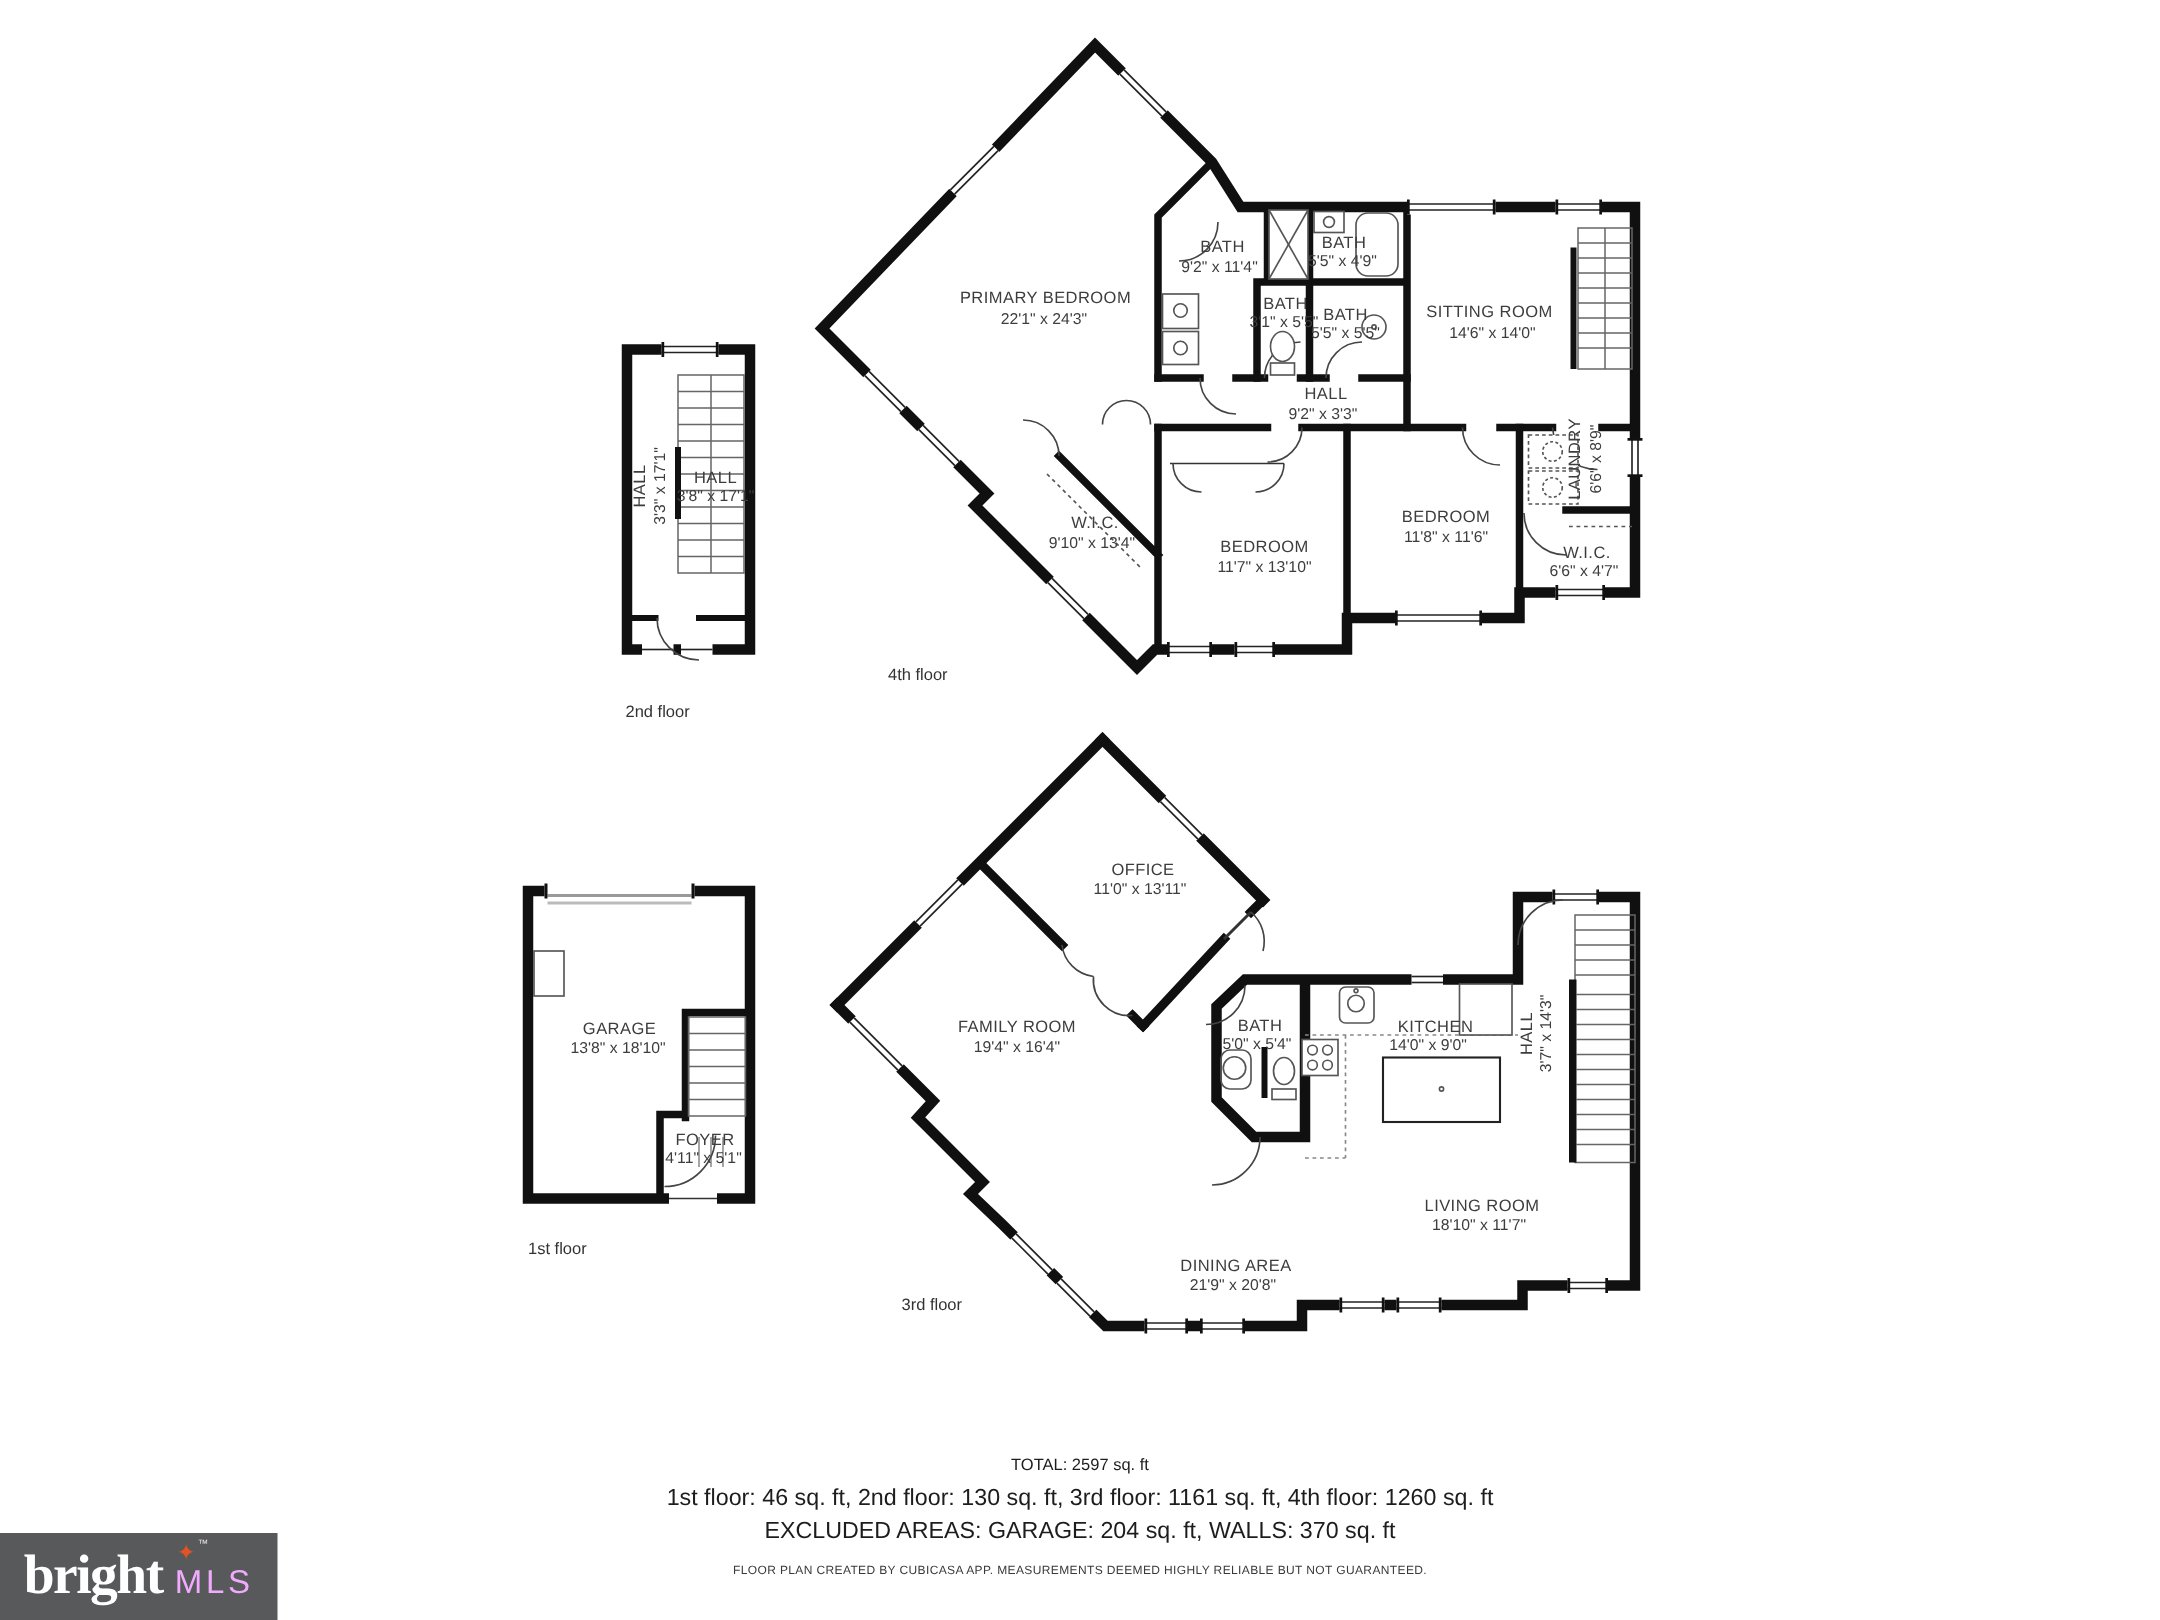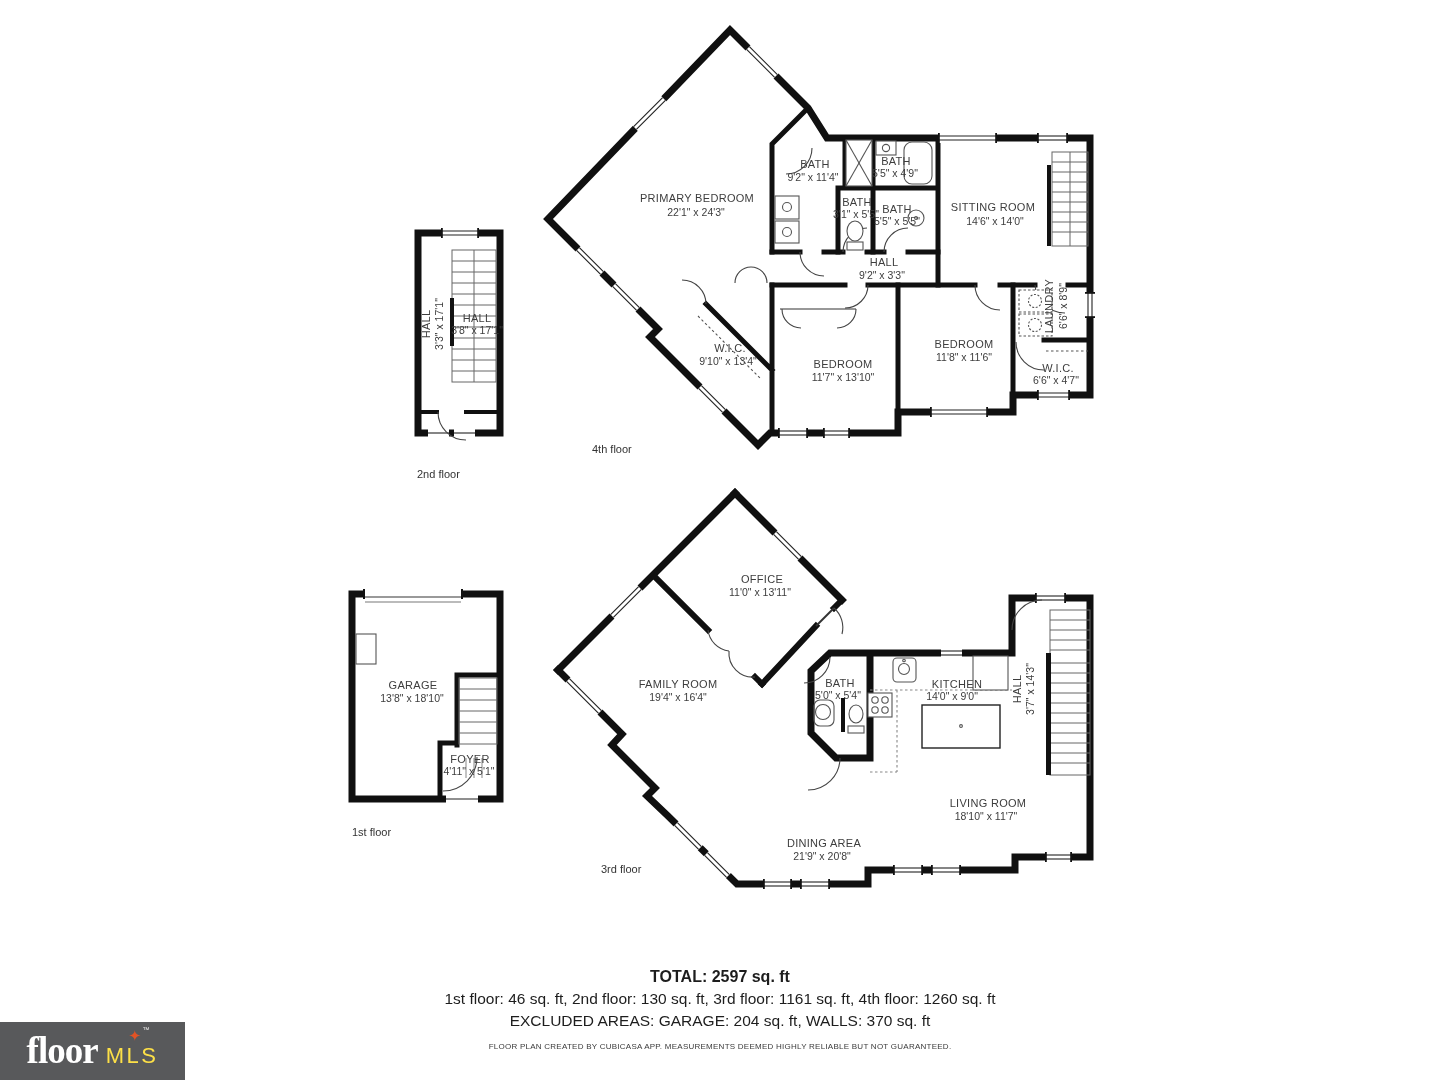--- a/index.html
+++ b/index.html
@@ -2,29 +2,29 @@
 <html><head>
 <meta charset="utf-8">
 <style>
   html,body{margin:0;padding:0;background:#fff;}
   body{width:1440px;height:1080px;position:relative;font-family:"Liberation Sans",sans-serif;overflow:hidden;}
   svg text{font-family:"Liberation Sans",sans-serif;fill:#3d3d3d;}
   .room-name{font-size:11px;letter-spacing:.3px;}
   .room-dims{font-size:10.5px;}
   .floor-caption{font-size:11px;fill:#333;}
   #footer{position:absolute;left:0;right:0;top:966px;text-align:center;color:#1d1d1d;}
-  #footer .total{font-size:16px;font-weight:bold;line-height:22px;}
+  #footer .total{font-size:11px;font-weight:normal;line-height:22px;}
   #footer .line{font-size:15.5px;line-height:21.5px;}
   #footer .disclaimer{font-size:8px;font-weight:normal;color:#3a3a3a;letter-spacing:.25px;margin-top:11px;}
   #logo{position:absolute;left:0;top:1022px;width:185px;height:58px;display:flex;align-items:center;justify-content:center;}
   #logo .inner{position:relative;display:flex;align-items:baseline;margin-top:-2px;}
   #logo .brand{font-family:"Liberation Serif",serif;font-weight:bold;font-size:37px;color:#fff;letter-spacing:-1px;line-height:1;}
   #logo .star{position:absolute;font-size:15px;line-height:1;top:-4px;left:102px;}
   #logo .tm{position:absolute;top:-6px;left:116px;font-size:7px;color:#e9e9e9;}
-  #logo .suffix{font-size:22px;color:#fde047;letter-spacing:2.5px;margin-left:8px;font-weight:400;}
+  #logo .suffix{font-size:22px;color:#f0abfc;letter-spacing:2.5px;margin-left:8px;font-weight:400;}
 </style>
 </head>
 <body>
 
 
 
 <svg width="1440" height="1080" viewBox="0 0 1440 1080">
 
   <g>
     <g stroke="#101010" fill="none" stroke-linecap="square">
@@ -405,21 +405,21 @@
 <div id="footer">
   <div class="total">TOTAL: 2597 sq. ft</div>
   <div class="line">1st floor: 46 sq. ft, 2nd floor: 130 sq. ft, 3rd floor: 1161 sq. ft, 4th floor: 1260 sq. ft</div>
   <div class="line">EXCLUDED AREAS: GARAGE: 204 sq. ft, WALLS: 370 sq. ft</div>
   <div class="disclaimer">FLOOR PLAN CREATED BY CUBICASA APP. MEASUREMENTS DEEMED HIGHLY RELIABLE BUT NOT GUARANTEED.</div>
 </div>
 
 
 <div id="logo" style="background: rgb(88, 89, 91);">
   <div class="inner">
-    <span class="brand">floor</span>
+    <span class="brand">bright</span>
     <span class="star" style="color: rgb(226, 83, 37);">✦</span>
     <span class="tm">™</span>
     <span class="suffix">MLS</span>
   </div>
 </div>
 
 
 
 
 </body></html>

